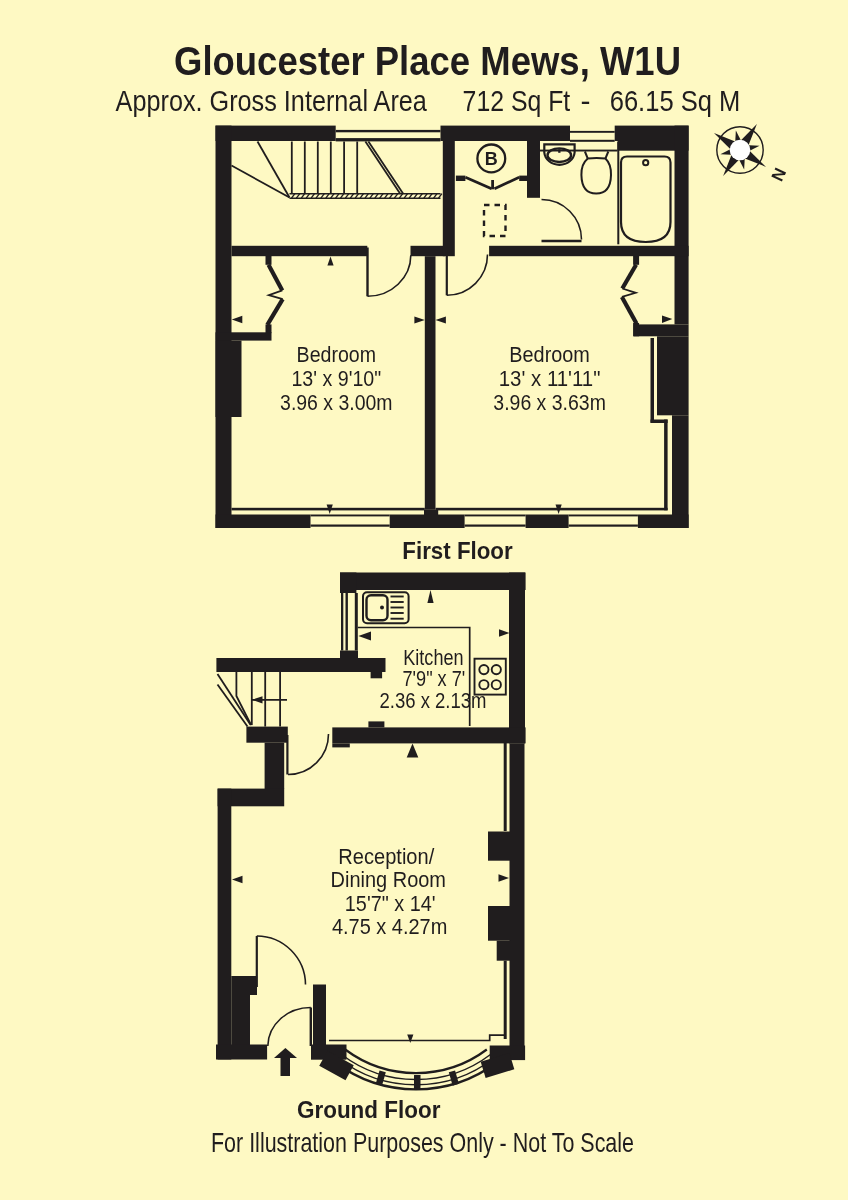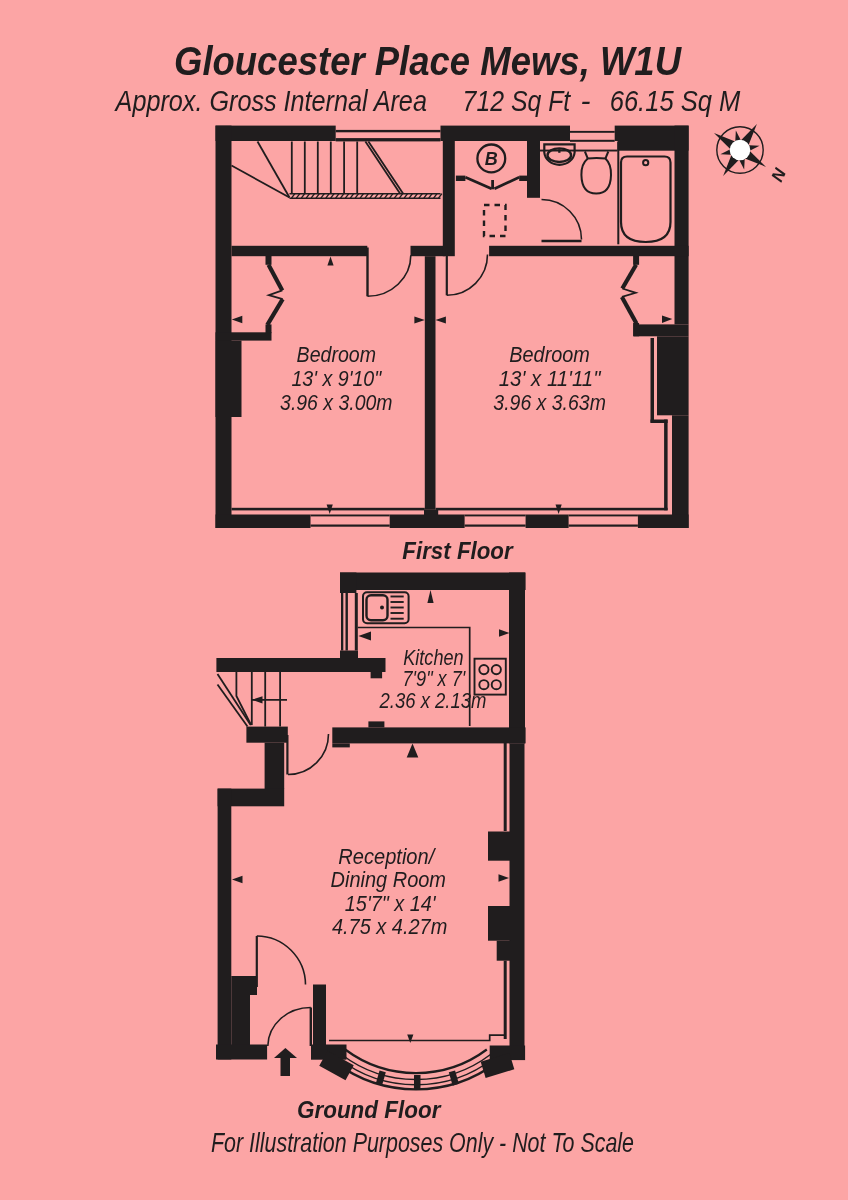--- a/index.html
+++ b/index.html
@@ -1,17 +1,17 @@
 <!DOCTYPE html>
 <html><head>
 <meta charset="utf-8">
 <style>
   html,body{margin:0;padding:0;background:#fff;}
-  .page{position:relative;width:848px;height:1200px;background:#fca5a5;overflow:hidden;
-        font-family:"Liberation Sans", sans-serif;font-style:italic;}
+  .page{position:relative;width:848px;height:1200px;background:#fef9c3;overflow:hidden;
+        font-family:"Liberation Sans", sans-serif;}
   svg{position:absolute;left:0;top:0;}
   .blk{fill:#201d1e;}
   text{fill:#201d1e;}
   .lbl{font-size:21.5px;}
   .flr{font-size:24px;font-weight:bold;}
 </style>
 </head>
 <body>
 <div class="page">
 <svg width="848" height="1200" viewBox="0 0 848 1200">

